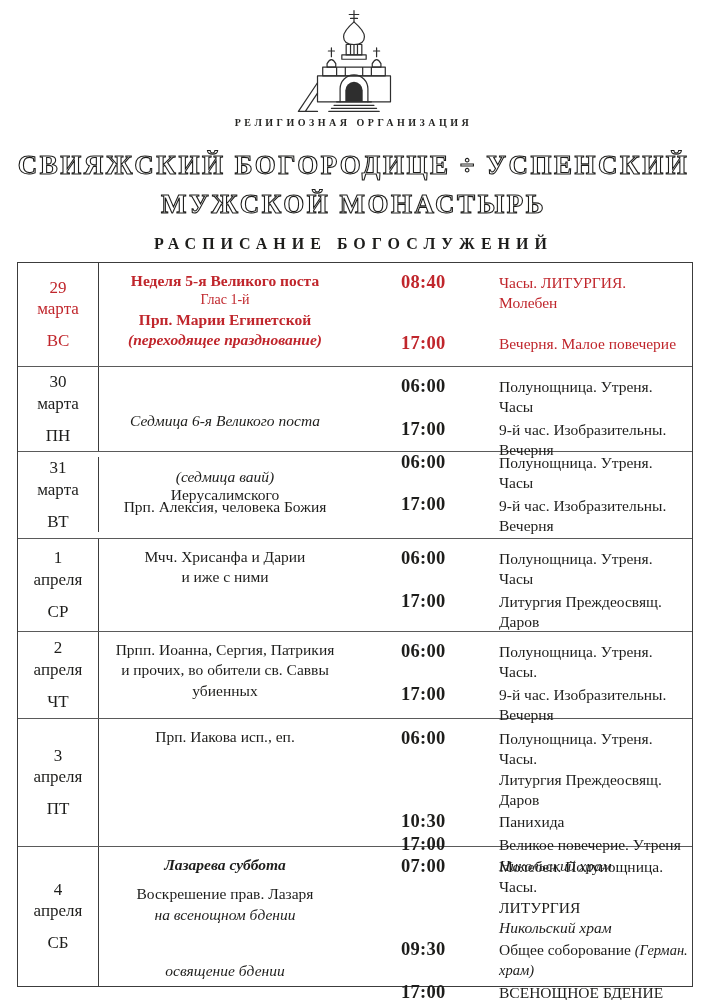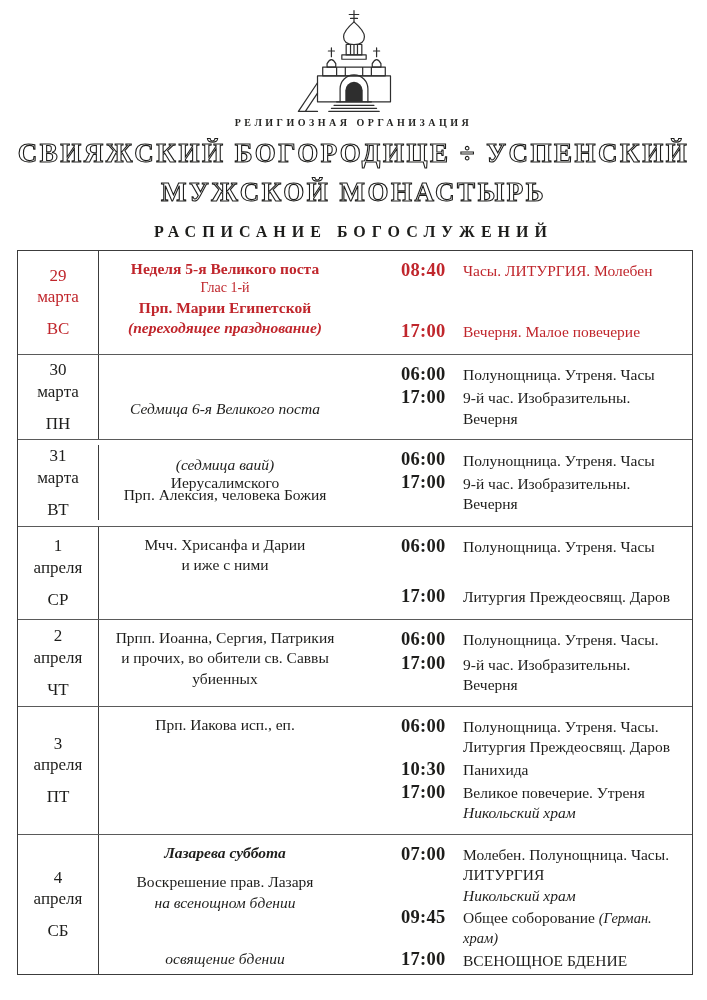--- a/index.html
+++ b/index.html
@@ -14,21 +14,21 @@
     position:relative;
   }
   .header{text-align:center;padding-top:8px;}
   .logo{display:block;margin:0 auto;}
   .org-label{
     font-size:10px;font-weight:bold;letter-spacing:3.5px;
     margin-top:3px;color:#262624;
   }
   .title{
     font-size:27px;font-weight:bold;letter-spacing:2.5px;line-height:1.2;
-    margin-top:9px;color:var(--ink);
+    margin-top:21px;color:var(--ink);
   }
   @supports (-webkit-text-stroke:1px #000){
     .title{color:#ffffff;-webkit-text-stroke:1.1px var(--ink);}
   }
   .sched-title{
     font-size:16px;letter-spacing:6px;margin-top:14px;color:var(--ink);
     font-weight:bold;
   }
   .table{
     margin:9px 0 0 17px;width:676px;box-sizing:border-box;
@@ -64,21 +64,21 @@
   .services-cell{
     flex:1;box-sizing:border-box;
     display:flex;flex-direction:column;justify-content:space-between;
     padding:8px 4px 11px 50px;
   }
   .service{display:flex;align-items:flex-start;}
   .time{
     font-weight:bold;font-size:18.5px;width:56px;flex:none;
     letter-spacing:0.3px;line-height:1.25;
   }
-  .stext{font-size:15.5px;line-height:1.3;padding-top:2.5px;padding-left:6px;}
+  .stext{font-size:15.5px;line-height:1.3;padding-top:2.5px;padding-left:6px;margin-left:36px;}
   .sline.italic{font-style:italic;}
   .it-suffix{font-style:italic;font-size:14.5px;}
 </style>
 </head>
 <body>
 
 <div class="header">
   <svg class="logo" width="122" height="106" viewBox="0 0 140 122" aria-hidden="true">
     <g stroke="#2e2e2e" stroke-width="1.4" fill="none" stroke-linecap="round" stroke-linejoin="round">
 
@@ -290,21 +290,21 @@
       <div class="services-cell">
         <div class="service">
           <div class="time">07:00</div>
           <div class="stext">
             <div class="sline ">Молебен. Полунощница. Часы.</div>
             <div class="sline ">ЛИТУРГИЯ</div>
             <div class="sline italic">Никольский храм</div>
           </div>
         </div>
         <div class="service">
-          <div class="time">09:45</div>
+          <div class="time">09:30</div>
           <div class="stext">
             <div class="sline ">Общее соборование <span class="it-suffix">(Герман. храм)</span></div>
           </div>
         </div>
         <div class="service">
           <div class="time">17:00</div>
           <div class="stext">
             <div class="sline ">ВСЕНОЩНОЕ БДЕНИЕ</div>
           </div>
         </div>

